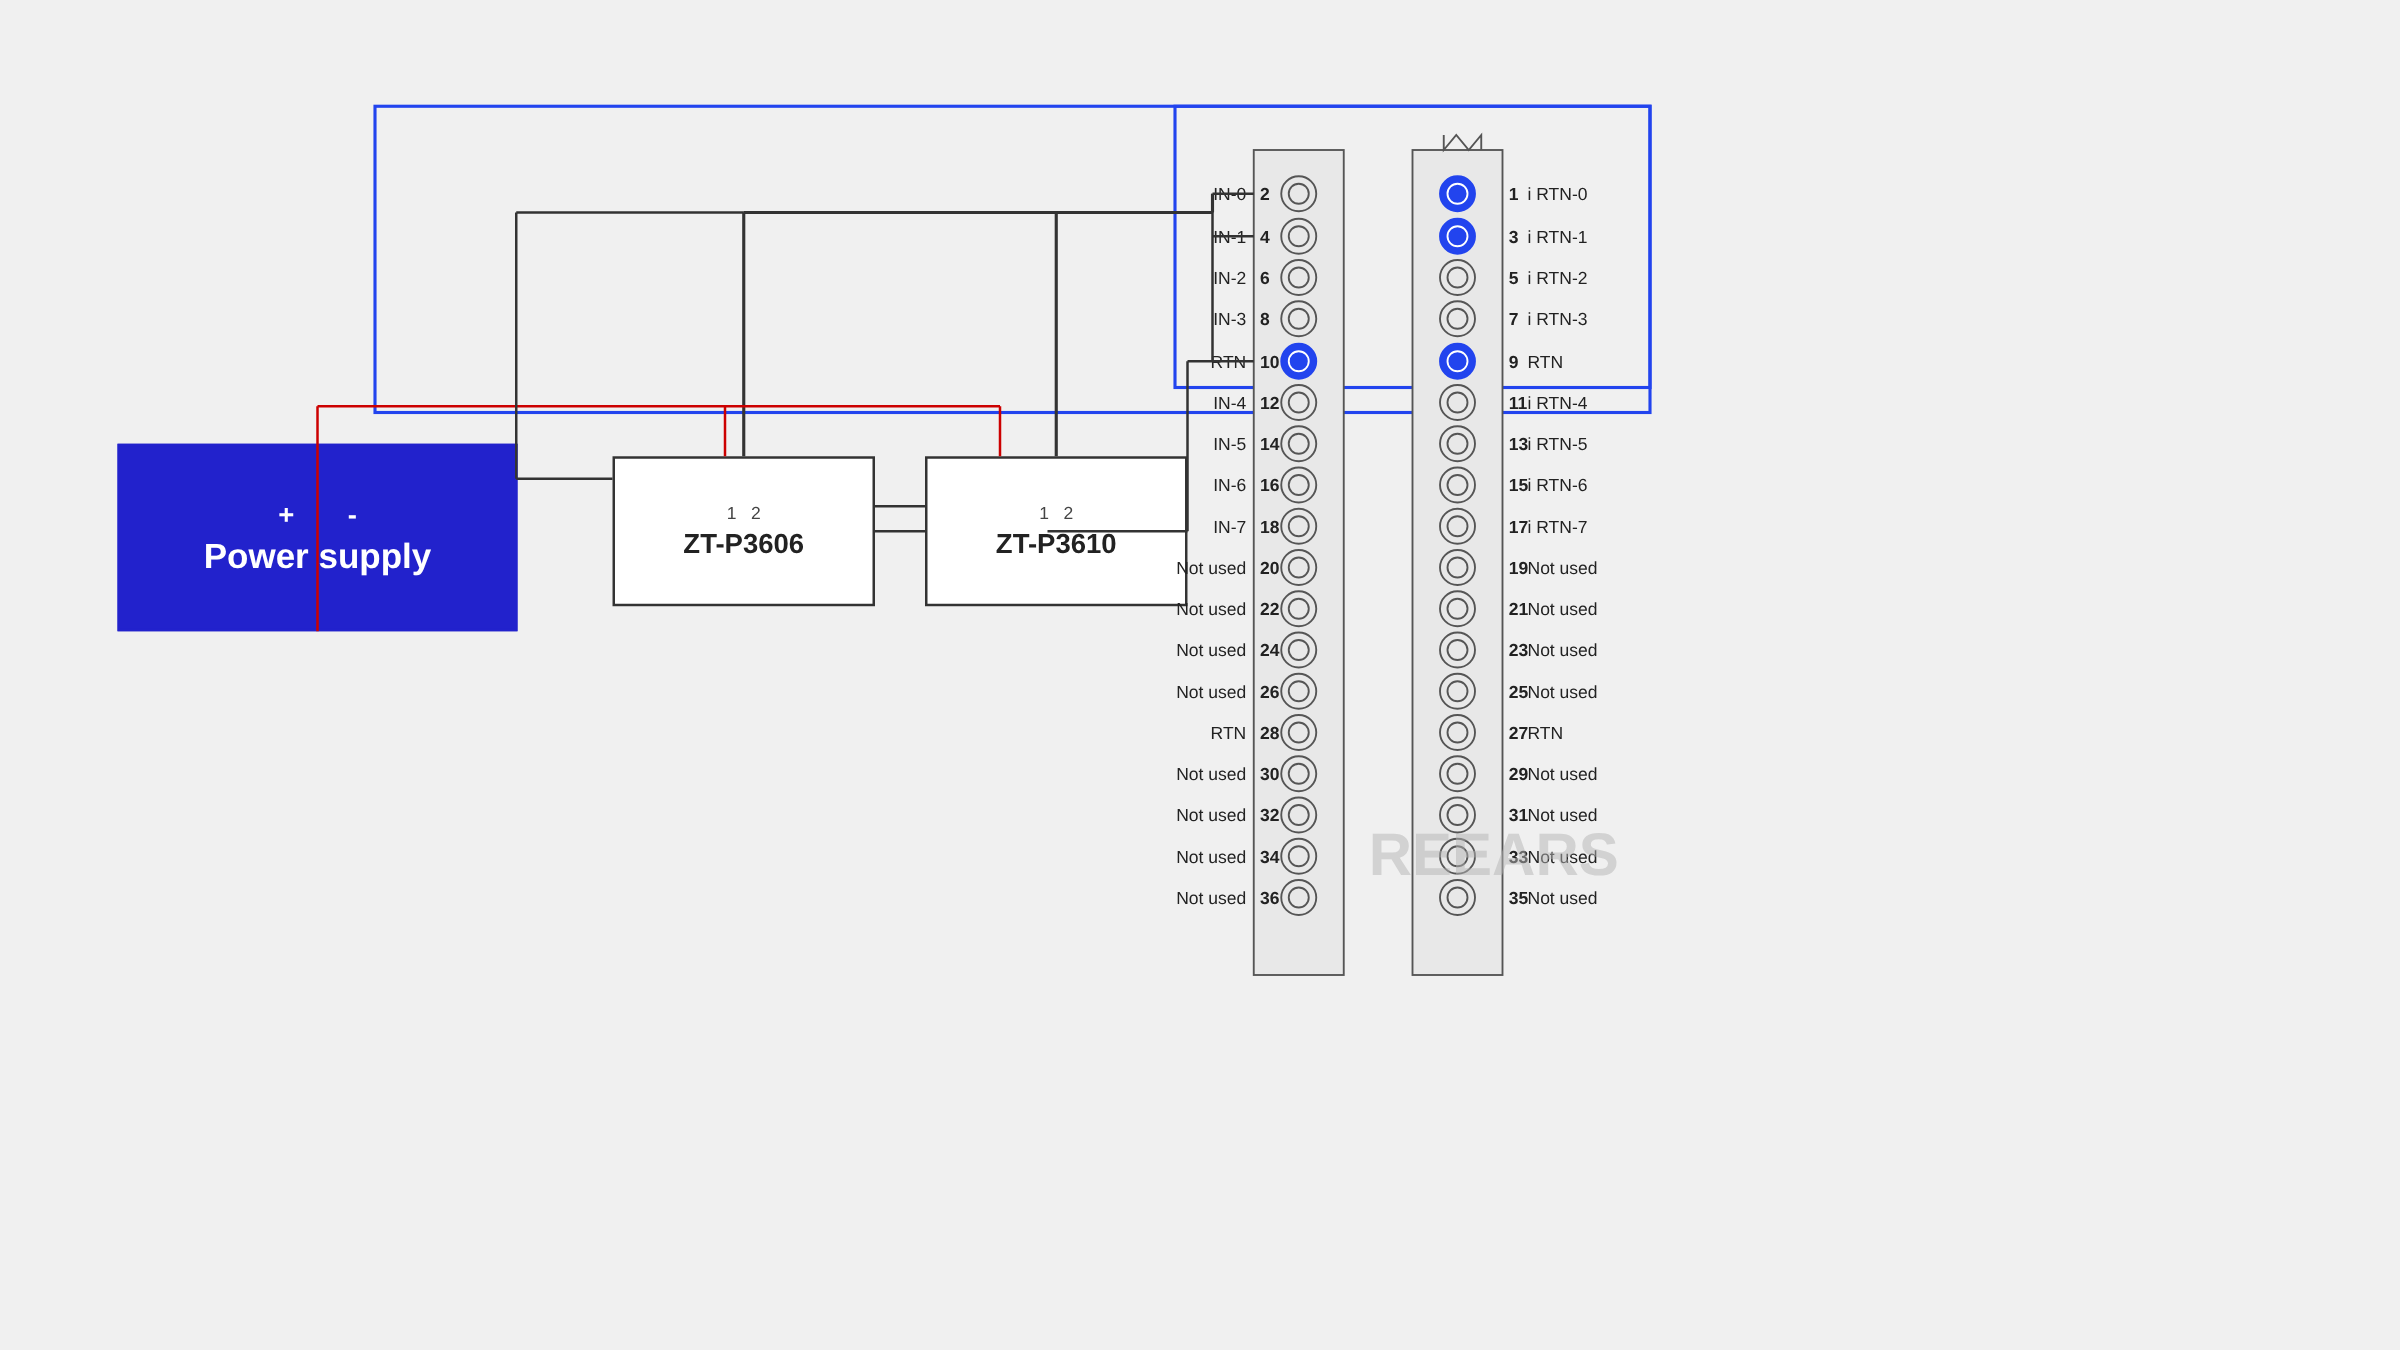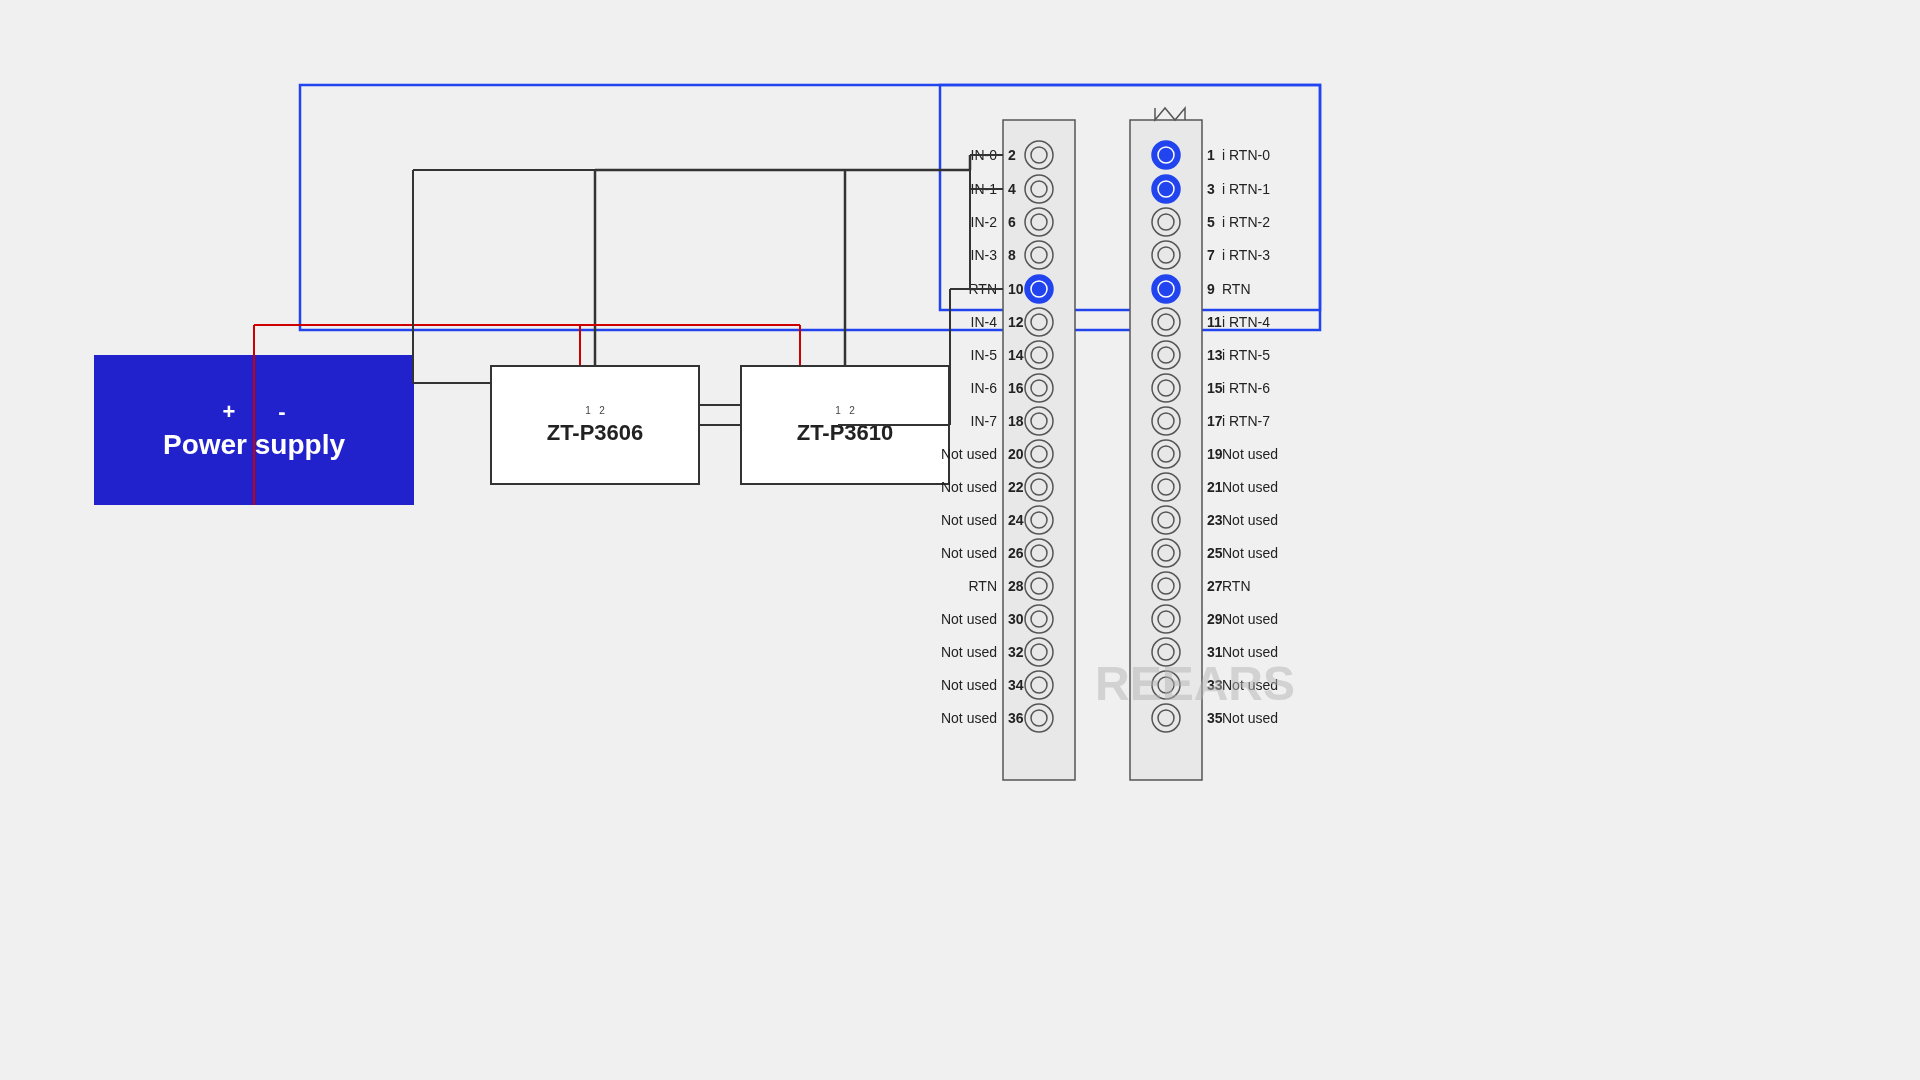--- a/index.html
+++ b/index.html
@@ -74,21 +74,21 @@
       font-size: 22px;
       font-weight: bold;
       color: #222;
     }
 
     .zt-box-inner {
       text-align: center;
     }
 
     .zt-terminals {
-      font-size: 10px;
+      font-size: 14px;
       font-weight: normal;
       color: #444;
       margin-bottom: 4px;
     }
 
     
     #svg-overlay {
       position: absolute;
       top: 0;
       left: 0;

